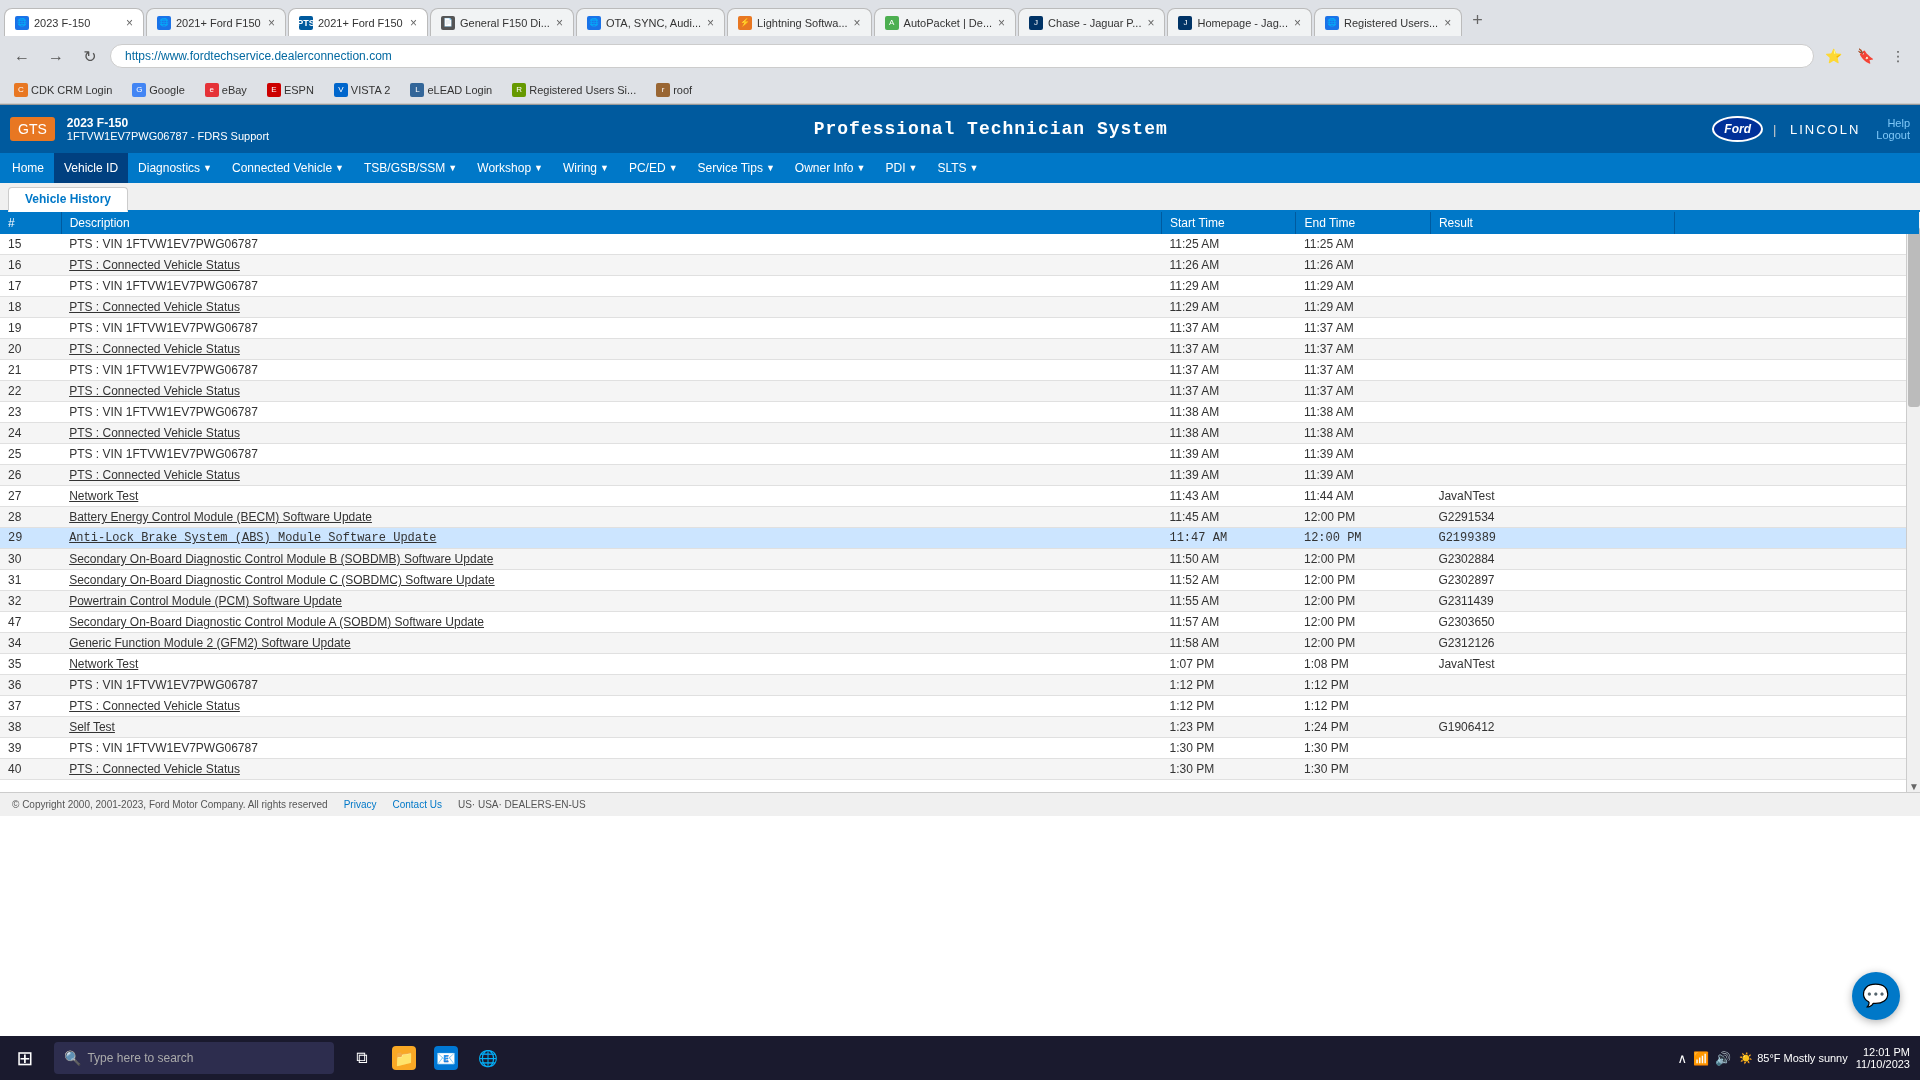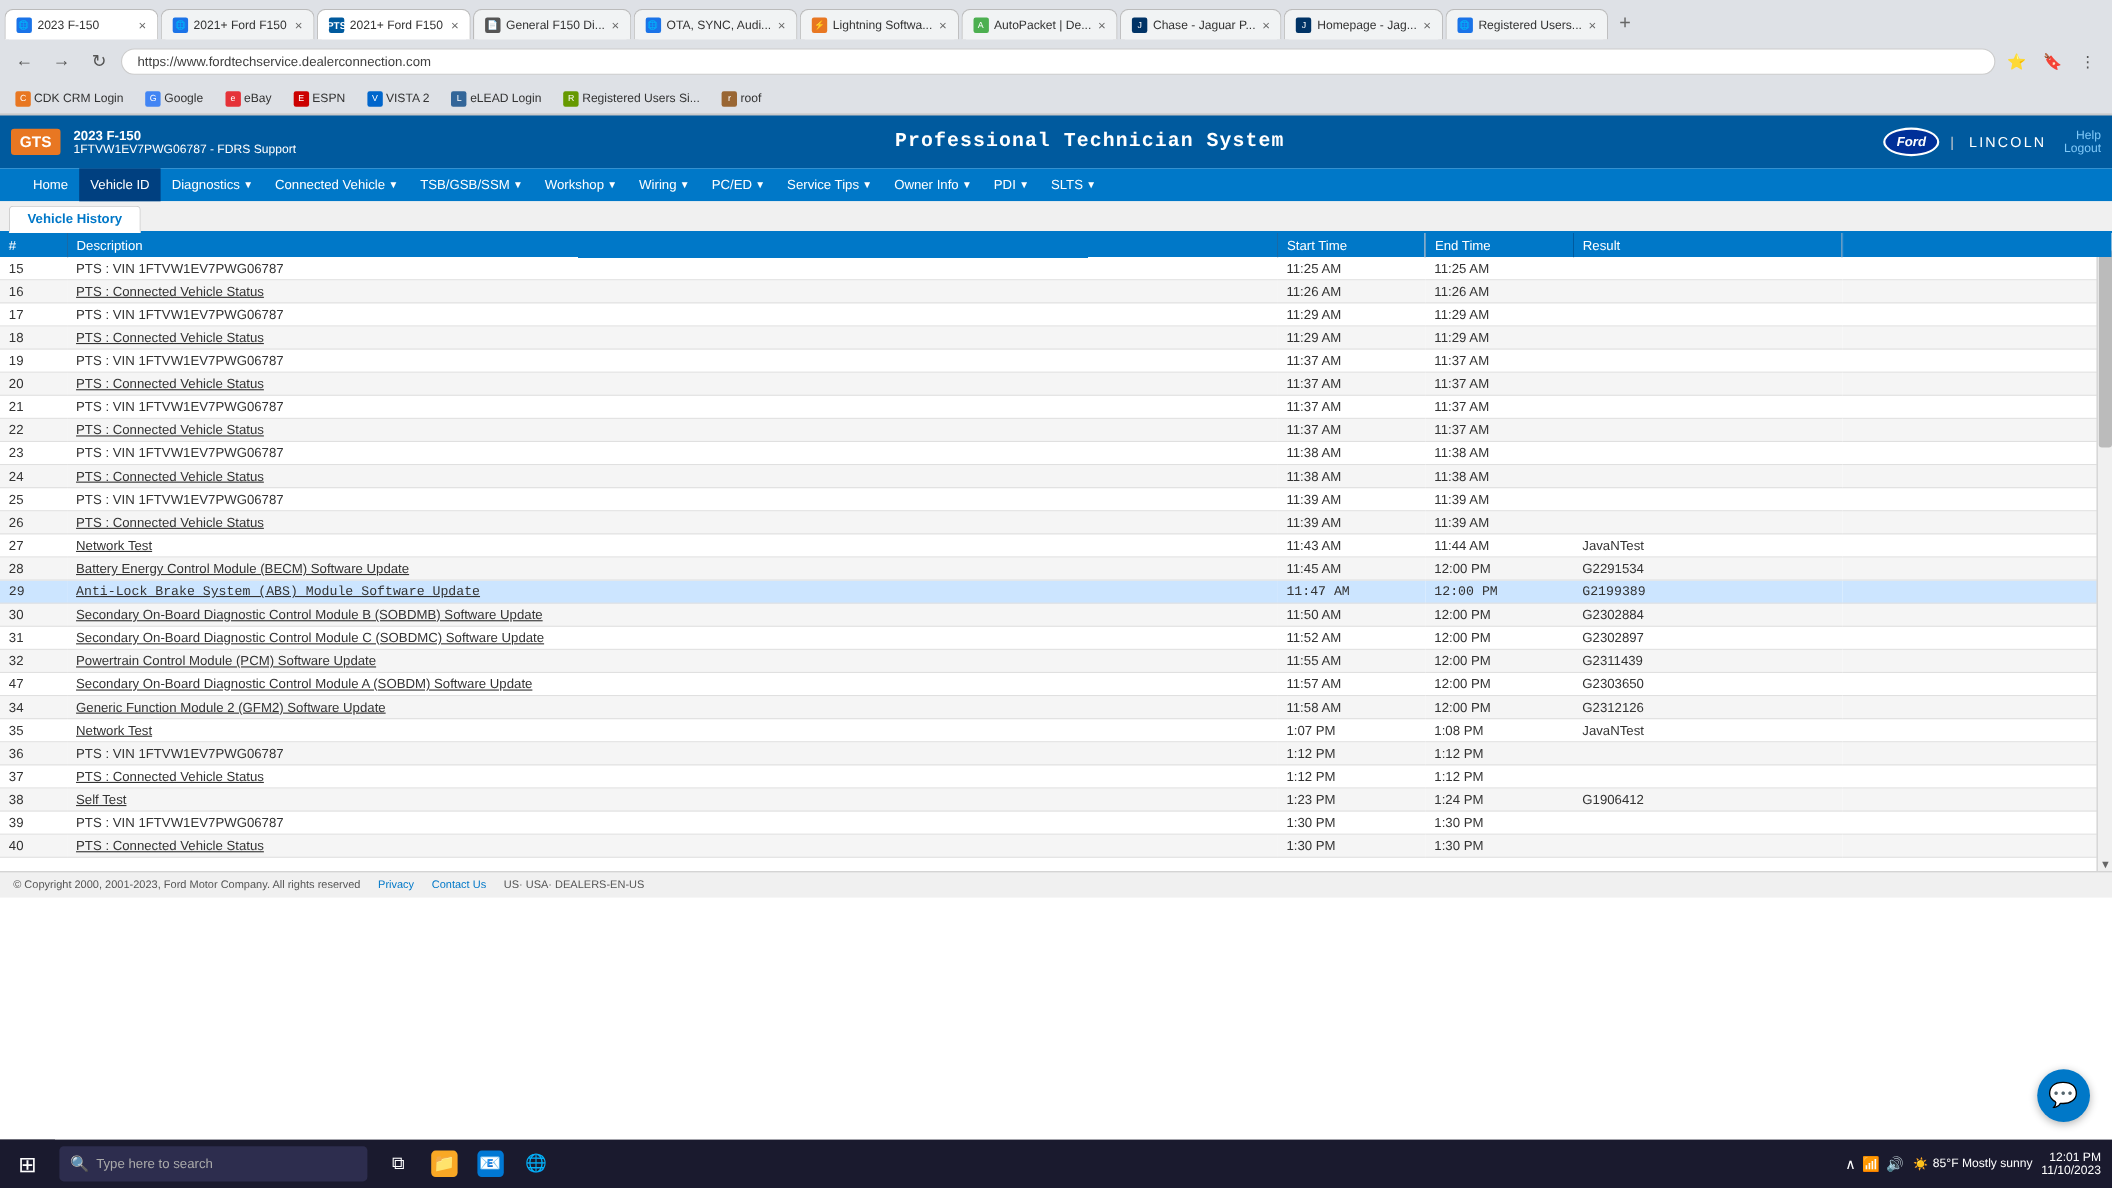--- a/index.html
+++ b/index.html
@@ -9,43 +9,43 @@
     .browser-chrome { background: #dee1e6; border-bottom: 1px solid #999; }
     .tab-bar { display: flex; align-items: flex-end; padding: 4px 4px 0; background: #dee1e6; height: 36px; }
     .tab { display: flex; align-items: center; background: #f1f3f4; border: 1px solid #bbb; border-bottom: none; border-radius: 8px 8px 0 0; padding: 0 10px; height: 28px; font-size: 11px; color: #333; margin-right: 2px; min-width: 140px; max-width: 200px; white-space: nowrap; overflow: hidden; text-overflow: ellipsis; cursor: pointer; }
     .tab.active { background: #fff; z-index: 1; }
     .tab-favicon { width: 14px; height: 14px; margin-right: 5px; background: #1a73e8; border-radius: 2px; flex-shrink: 0; display: inline-flex; align-items: center; justify-content: center; color: #fff; font-size: 8px; }
     .tab-close { margin-left: auto; padding-left: 6px; color: #666; font-size: 12px; }
     .tab-new { background: none; border: none; padding: 0 8px; font-size: 18px; color: #666; cursor: pointer; align-self: center; }
 
     .address-bar-row { display: flex; align-items: center; padding: 4px 8px; gap: 6px; background: #dee1e6; height: 40px; }
     .nav-btn { background: none; border: none; cursor: pointer; color: #555; font-size: 16px; padding: 4px; border-radius: 50%; width: 28px; height: 28px; display: flex; align-items: center; justify-content: center; }
-    .address-bar { flex: 1; background: #fff; border: 1px solid #ccc; border-radius: 20px; padding: 4px 14px; font-size: 12px; color: #404040; display: flex; align-items: center; }
+    .address-bar { flex: 1; background: #fff; border: 1px solid #ccc; border-radius: 20px; padding: 4px 14px; font-size: 12px; color: #0369a1; display: flex; align-items: center; }
     .address-bar span { flex: 1; }
     .toolbar-icons { display: flex; gap: 4px; }
     .toolbar-icon { background: none; border: none; cursor: pointer; color: #555; font-size: 14px; width: 28px; height: 28px; display: flex; align-items: center; justify-content: center; border-radius: 50%; }
 
     .bookmarks-bar { display: flex; align-items: center; padding: 2px 8px; gap: 8px; background: #dee1e6; height: 28px; font-size: 11px; border-bottom: 1px solid #ccc; }
     .bookmark-item { display: flex; align-items: center; gap: 3px; padding: 2px 6px; cursor: pointer; border-radius: 3px; color: #333; white-space: nowrap; }
     .bk-icon { width: 14px; height: 14px; background: #555; border-radius: 2px; display: inline-flex; align-items: center; justify-content: center; color: #fff; font-size: 8px; flex-shrink: 0; }
 
     
     .app-header { background: #005a9e; display: flex; align-items: center; padding: 4px 10px; height: 48px; }
-    .app-logo { background: #e87722; color: #fff; font-weight: bold; font-size: 14px; padding: 4px 8px; border-radius: 3px; margin-right: 12px; }
+    .app-logo { background: #e87722; color: #fff; font-weight: normal; font-size: 14px; padding: 4px 8px; border-radius: 3px; margin-right: 12px; }
     .vehicle-info { color: #fff; font-size: 12px; }
     .vehicle-info div:first-child { font-weight: bold; }
     .pts-title { flex: 1; text-align: center; color: #fff; font-size: 18px; font-weight: bold; letter-spacing: 1px; font-family: Liberation Mono, monospace; }
     .header-logos { display: flex; align-items: center; gap: 10px; margin-left: auto; }
     .ford-oval { background: #003099; color: #fff; font-style: italic; font-weight: bold; font-size: 12px; padding: 4px 10px; border-radius: 50%; border: 2px solid #fff; }
     .lincoln-text { color: #fff; font-size: 13px; letter-spacing: 2px; }
     .help-logout { color: #fff; font-size: 11px; text-align: right; }
     .help-logout a { color: #7fc8f8; text-decoration: none; display: block; }
 
     
-    .nav-bar { background: #0078c8; display: flex; align-items: center; height: 30px; padding: 0 20px; }
+    .nav-bar { background: #0078c8; display: flex; align-items: center; height: 30px; padding: 0 2px; }
     .nav-item { color: #fff; font-size: 12px; padding: 0 10px; height: 100%; display: flex; align-items: center; cursor: pointer; white-space: nowrap; }
     .nav-item.highlight { background: #004080; font-weight: normal; }
     .nav-item .arrow { font-size: 9px; margin-left: 3px; }
 
     
     .content-tabs { background: #f0f0f0; border-bottom: 2px solid #0078c8; padding: 4px 8px 0; display: flex; }
     .content-tab { padding: 4px 16px; font-size: 12px; cursor: pointer; border: 1px solid #ccc; border-bottom: none; border-radius: 4px 4px 0 0; background: #ddd; color: #333; }
     .content-tab.active { background: #fff; border-bottom: 2px solid #fff; color: #0078c8; font-weight: bold; margin-bottom: -2px; z-index: 1; }
 
     

